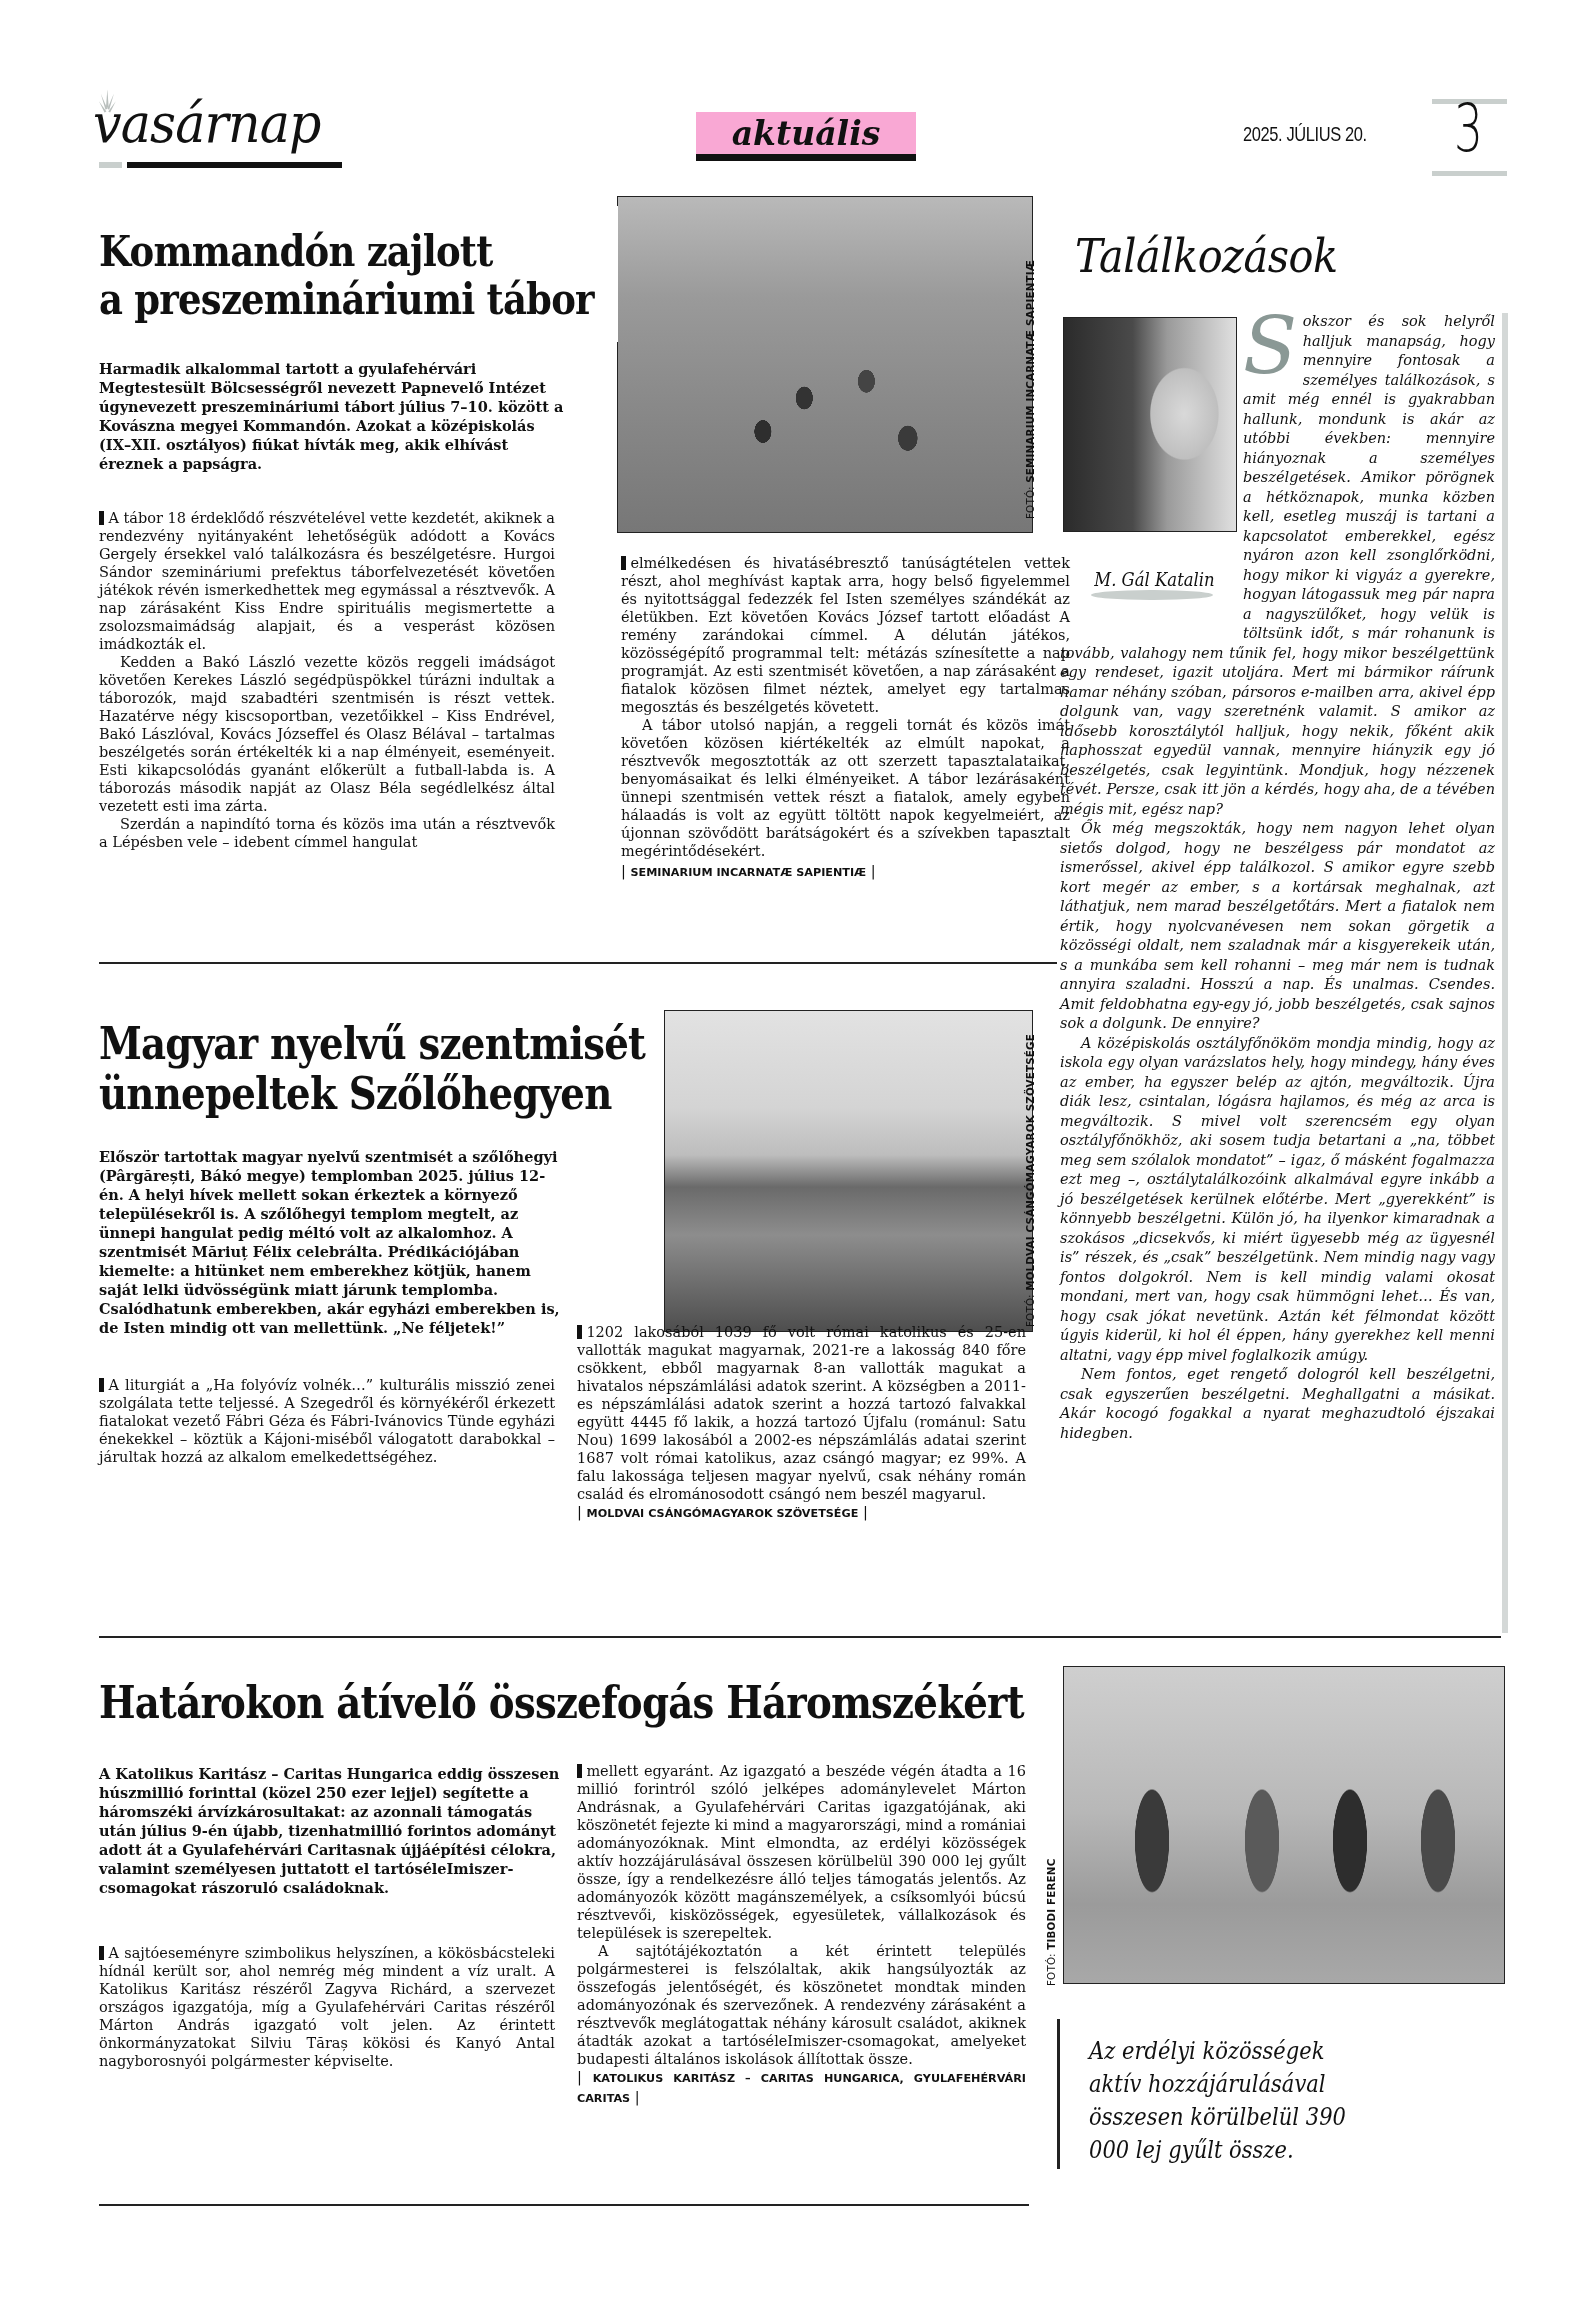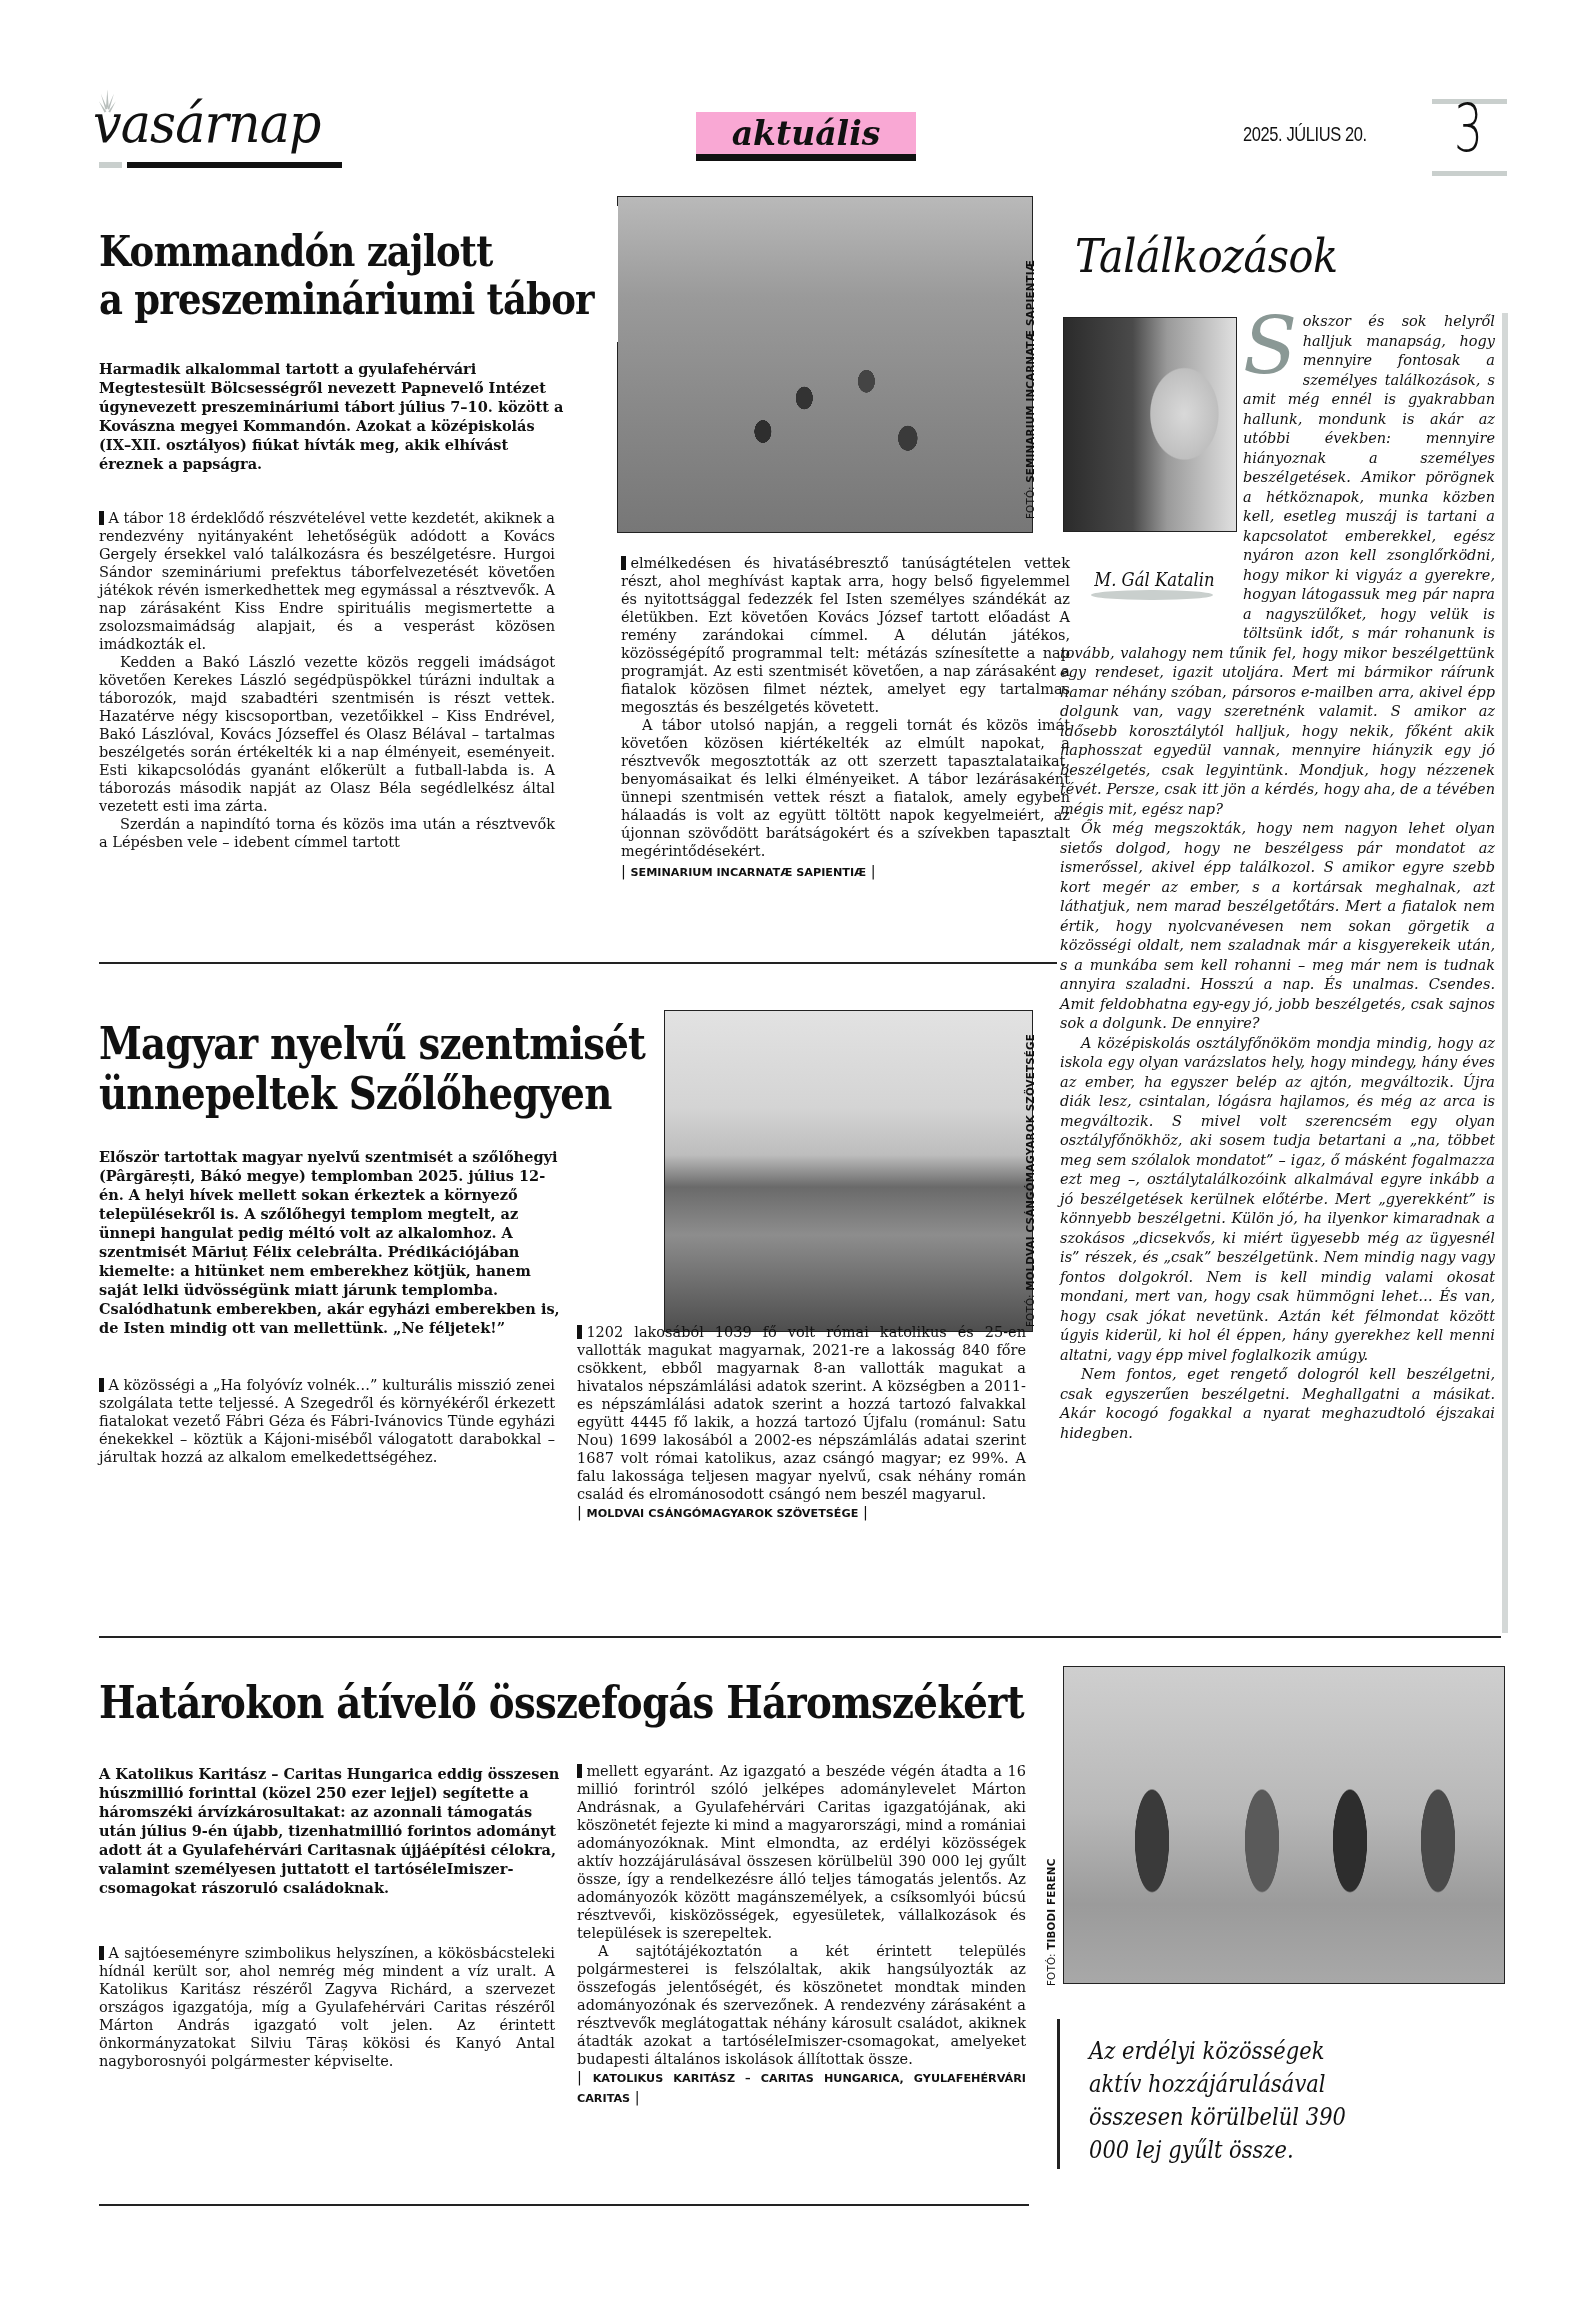--- a/index.html
+++ b/index.html
@@ -119,21 +119,21 @@
 <div class="abs photo-credit-vert" style="left:1024px; top:519px;">
   <span>FOTÓ:</span>
   <b>SEMINARIUM INCARNATÆ SAPIENTIÆ</b>
 </div>
 
 <div class="abs lead" style="left:99px; top:359px; width:467px;">Harmadik alkalommal tartott a gyulafehérvári Megtestesült Bölcsességről nevezett Papnevelő Intézet úgynevezett preszemináriumi tábort július 7–10. között a Kovászna megyei Kommandón. Azokat a középiskolás (IX–XII. osztályos) fiúkat hívták meg, akik elhívást éreznek a papságra.</div>
 
 <div class="abs body" style="left:99px; top:509px; width:456px;">
   <p class="first">A tábor 18 érdeklődő részvételével vette kezdetét, akiknek a rendezvény nyitányaként lehetőségük adódott a Kovács Gergely érsekkel való találkozásra és beszélgetésre. Hurgoi Sándor szemináriumi prefektus táborfelvezetését követően játékok révén ismerkedhettek meg egymással a résztvevők. A nap zárásaként Kiss Endre spirituális megismertette a zsolozsmaimádság alapjait, és a vesperást közösen imádkozták el.</p>
   <p>Kedden a Bakó László vezette közös reggeli imádságot követően Kerekes László segédpüspökkel túrázni indultak a táborozók, majd szabadtéri szentmisén is részt vettek. Hazatérve négy kiscsoportban, vezetőikkel – Kiss Endrével, Bakó Lászlóval, Kovács Józseffel és Olasz Bélával – tartalmas beszélgetés során értékelték ki a nap élményeit, eseményeit. Esti kikapcsolódás gyanánt előkerült a futball-labda is. A táborozás második napját az Olasz Béla segédlelkész által vezetett esti ima zárta.</p>
-  <p>Szerdán a napindító torna és közös ima után a résztvevők a Lépésben vele – idebent címmel tartott</p>
+  <p>Szerdán a napindító torna és közös ima után a résztvevők a Lépésben vele – idebent címmel hangulat</p>
 </div>
 
 <div class="abs body" style="left:577px; top:554px; width:449px;margin-left:44px;">
   <p class="first" style="text-indent:0">elmélkedésen és hivatásébresztő tanúságtételen vettek részt, ahol meghívást kaptak arra, hogy belső figyelemmel és nyitottsággal fedezzék fel Isten személyes szándékát az életükben. Ezt követően Kovács József tartott előadást A remény zarándokai címmel. A délután játékos, közösségépítő programmal telt: métázás színesítette a nap programját. Az esti szentmisét követően, a nap zárásaként a fiatalok közösen filmet néztek, amelyet egy tartalmas megosztás és beszélgetés követett.</p>
   <p>A tábor utolsó napján, a reggeli tornát és közös imát követően közösen kiértékelték az elmúlt napokat, a résztvevők megosztották az ott szerzett tapasztalataikat, benyomásaikat és lelki élményeiket. A tábor lezárásaként ünnepi szentmisén vettek részt a fiatalok, amely egyben hálaadás is volt az együtt töltött napok kegyelmeiért, az újonnan szövődött barátságokért és a szívekben tapasztalt megérintődésekért.</p>
   <div style="margin-top:1.9px;"><span class="pipe">| </span><span class="credit">SEMINARIUM INCARNATÆ SAPIENTIÆ</span><span class="pipe"> |</span></div>
 </div>
 
 <div class="abs rule-h" style="left:99px; top:962px; width:958px; height:2.3px;"></div>
 
@@ -144,21 +144,21 @@
   <div>ünnepeltek Szőlőhegyen</div>
 </div>
 <div class="abs photo-credit-vert" style="left:1024px; top:1327px;">
   <span>FOTÓ:</span>
   <b>MOLDVAI CSÁNGÓMAGYAROK SZÖVETSÉGE</b>
 </div>
 
 <div class="abs lead" style="left:99px; top:1147px; width:467px;">Először tartottak magyar nyelvű szentmisét a szőlőhegyi (Pârgărești, Bákó megye) templomban 2025. július 12-én. A helyi hívek mellett sokan érkeztek a környező településekről is. A szőlőhegyi templom megtelt, az ünnepi hangulat pedig méltó volt az alkalomhoz. A szentmisét Măriuț Félix celebrálta. Prédikációjában kiemelte: a hitünket nem emberekhez kötjük, hanem saját lelki üdvösségünk miatt járunk templomba. Csalódhatunk emberekben, akár egyházi emberekben is, de Isten mindig ott van mellettünk. „Ne féljetek!”</div>
 
 <div class="abs body" style="left:99px; top:1376px; width:456px;">
-  <p class="first">A közösségi a „Ha folyóvíz volnék…” kulturális misszió zenei szolgálata tette teljessé. A Szegedről és környékéről érkezett fiatalokat vezető Fábri Géza és Fábri-Ivánovics Tünde egyházi énekekkel – köztük a Kájoni-miséből válogatott darabokkal – járultak hozzá az alkalom emelkedettségéhez.</p>
+  <p class="first">A liturgiát a „Ha folyóvíz volnék…” kulturális misszió zenei szolgálata tette teljessé. A Szegedről és környékéről érkezett fiatalokat vezető Fábri Géza és Fábri-Ivánovics Tünde egyházi énekekkel – köztük a Kájoni-miséből válogatott darabokkal – járultak hozzá az alkalom emelkedettségéhez.</p>
 </div>
 
 <div class="abs body" style="left:577px; top:1323px; width:449px;">
   <p class="first" style="text-indent:0">1202 lakosából 1039 fő volt római katolikus és 25-en vallották magukat magyarnak, 2021-re a lakosság 840 főre csökkent, ebből magyarnak 8-an vallották magukat a hivatalos népszámlálási adatok szerint. A községben a 2011-es népszámlálási adatok szerint a hozzá tartozó falvakkal együtt 4445 fő lakik, a hozzá tartozó Újfalu (románul: Satu Nou) 1699 lakosából a 2002-es népszámlálás adatai szerint 1687 volt római katolikus, azaz csángó magyar; ez 99%. A falu lakossága teljesen magyar nyelvű, csak néhány román család és elrománosodott csángó nem beszél magyarul.</p>
   <span class="pipe">| </span><span class="credit">MOLDVAI CSÁNGÓMAGYAROK SZÖVETSÉGE</span><span class="pipe"> |</span>
 </div>
 
 <div class="abs rule-h" style="left:99px; top:1636px; width:1402px; height:2.3px;"></div>
 
 <div class="abs opinion-title">Találkozások</div>

